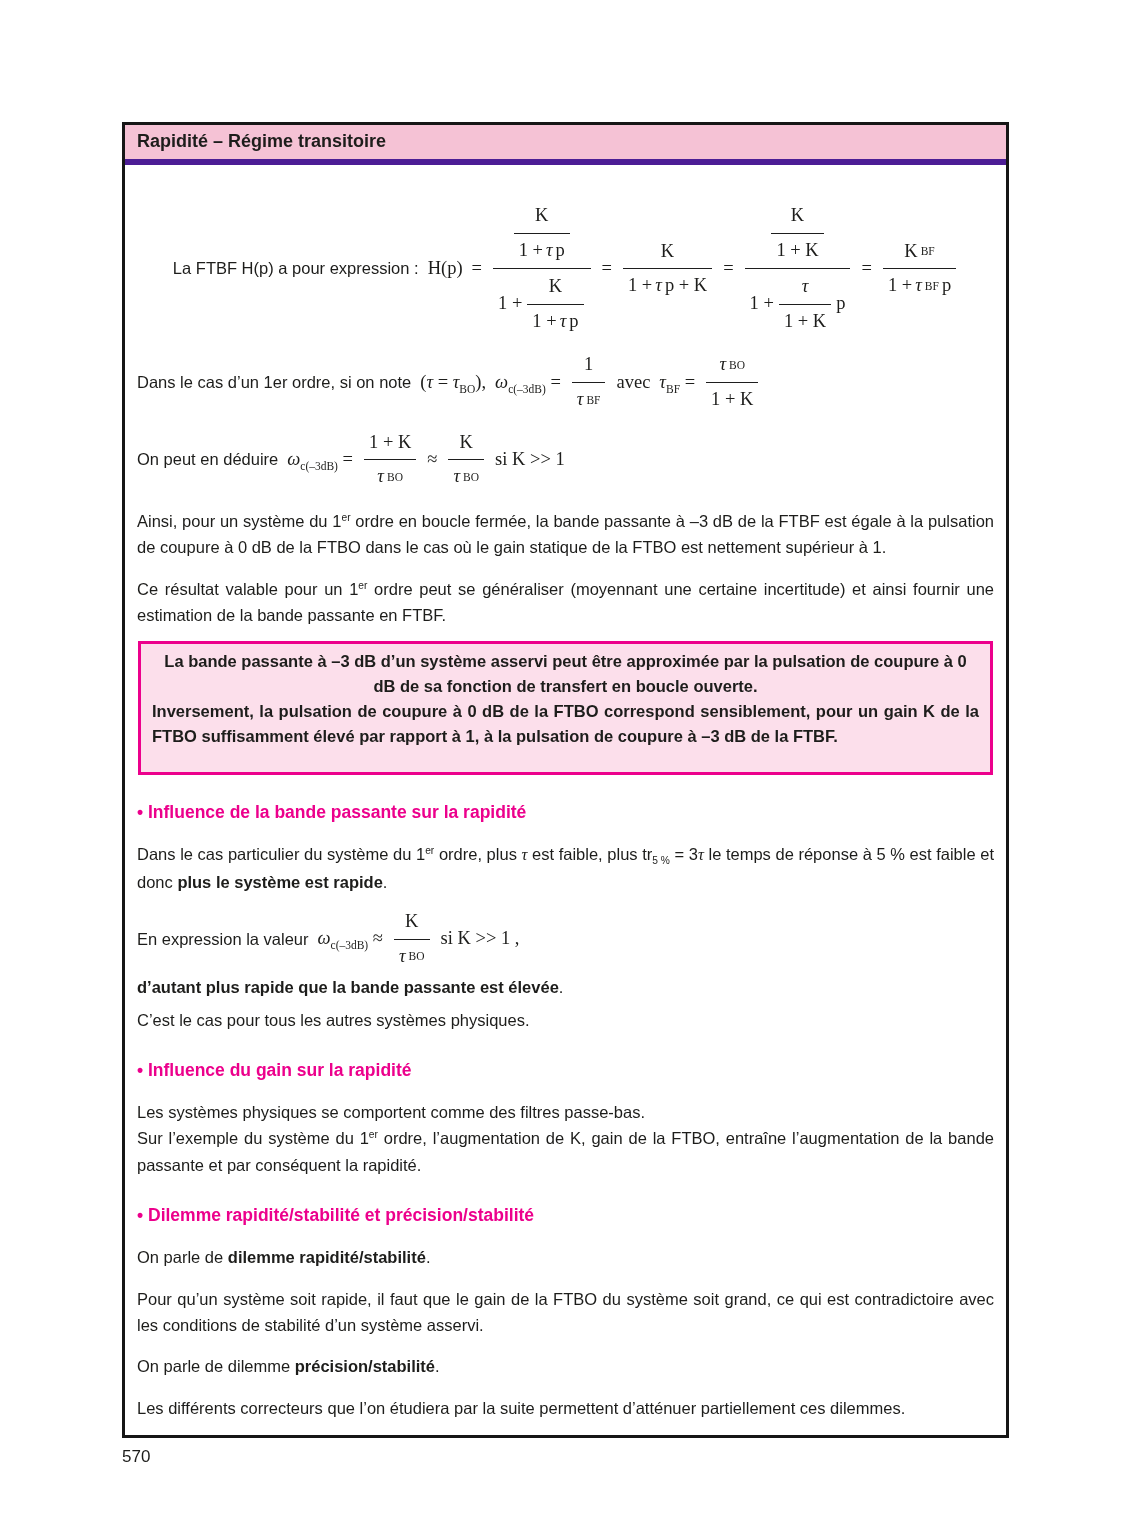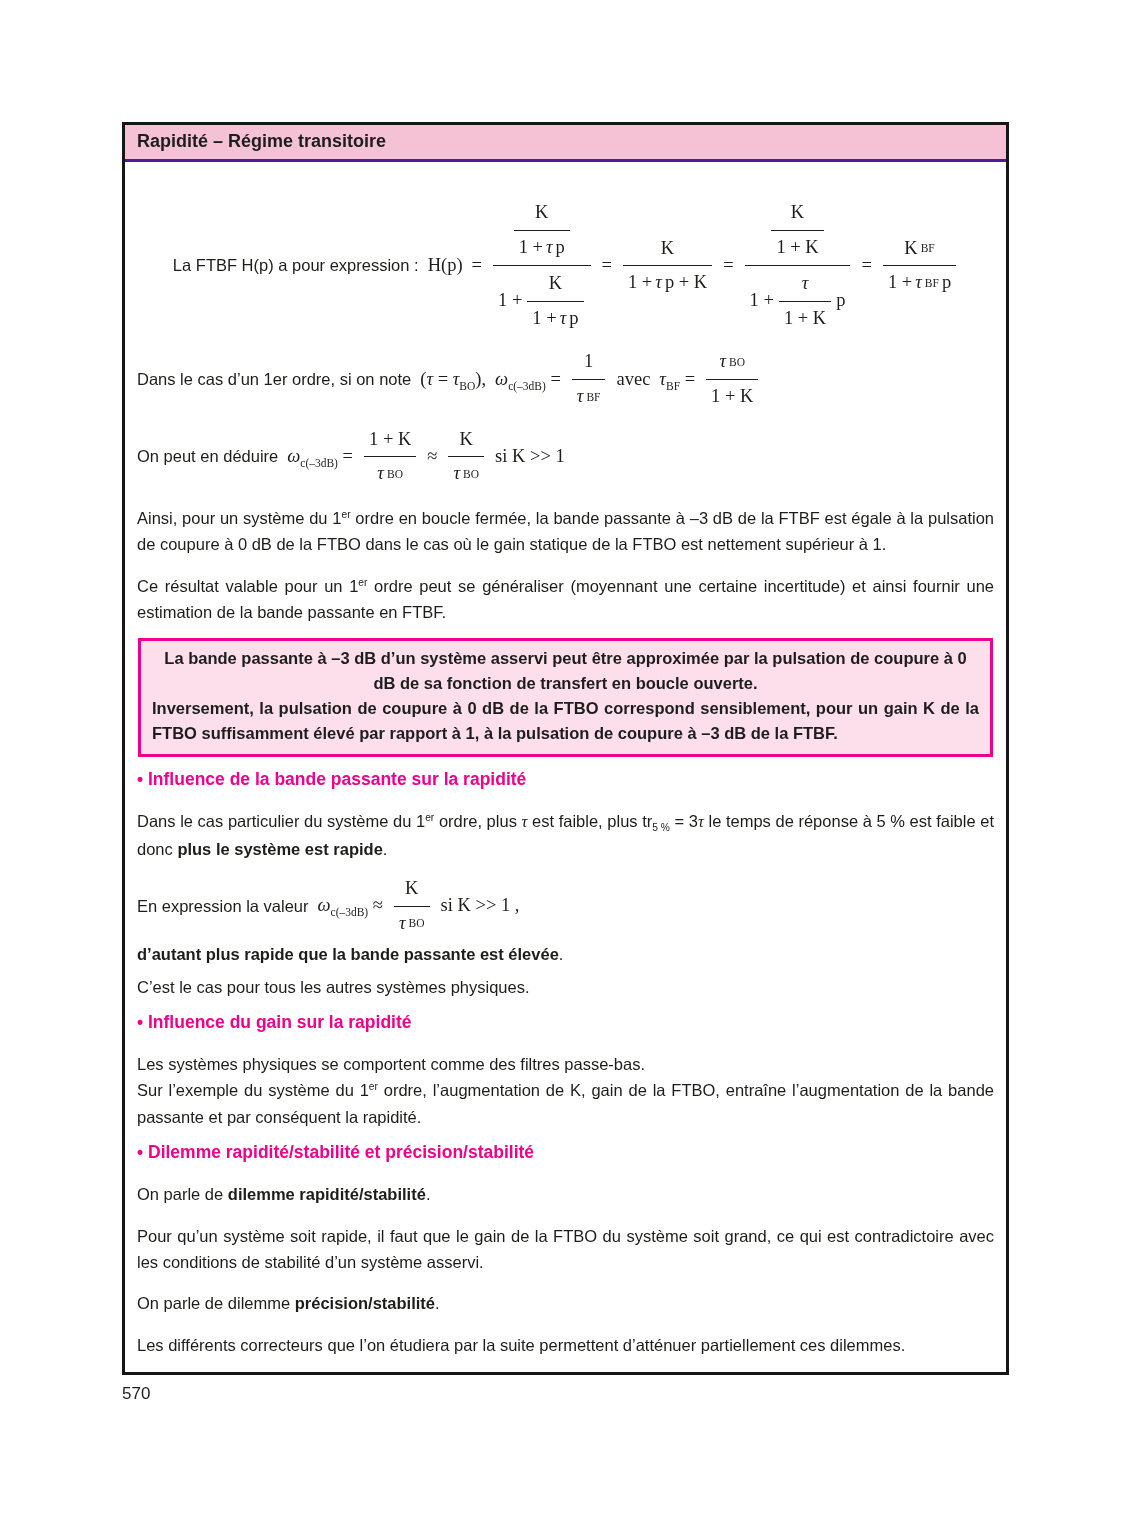--- a/index.html
+++ b/index.html
@@ -8,21 +8,21 @@
     width: 1125px; height: 1539px;
     background: #ffffff;
     font-family: "Liberation Sans", sans-serif;
     color: #1d1d1b;
     position: relative;
   }
   .page { position: absolute; left: 122px; top: 122px; width: 887px; }
   .outer { border: 3px solid #161616; background: #ffffff; }
   .hdr {
     background: #f5c2d5;
-    border-bottom: 3px solid #4c1d95;
+    border-bottom: 6px solid #4c1d95;
     padding: 6px 12px 7px;
     font-weight: 700;
     font-size: 18px;
   }
   .content { padding: 4px 12px 14px; font-size: 16.5px; line-height: 1.6; }
   .para { margin: 15px 0 0; }
   .just { text-align: justify; }
   .b { font-weight: 700; }
   sub { font-size: 62%; line-height: 0; }
   sup { font-size: 62%; line-height: 0; }
@@ -44,27 +44,27 @@
   }
   .eqmain {
     display: flex; align-items: center; justify-content: center;
     gap: 9px; margin: 30px 0 4px;
   }
   .mrow { display: flex; align-items: center; gap: 9px; margin: 11px 0 0; }
   .note {
     margin: 13px 1px 0;
     background: #fcdfeb;
     border: 3px solid #ec008c;
-    padding: 5px 11px 9px;
+    padding: 5px 11px 24px;
     font-weight: 700;
     line-height: 1.5;
   }
   .note .c { text-align: center; }
   .note .j { text-align: justify; }
-  .head { color: #ec008c; font-weight: 700; font-size: 17.5px; margin: 8px 0 0; }
+  .head { color: #ec008c; font-weight: 700; font-size: 17.5px; margin: 23px 0 0; }
   .tight { margin-top: 2px; }
   .small-gap { margin-top: 6px; }
   .no-gap { margin-top: 0; }
   .indent { padding-left: 145px; }
   .pnum { margin-top: 9px; font-size: 17px; }
 </style>
 </head>
 <body>
 
 <div class="page">

